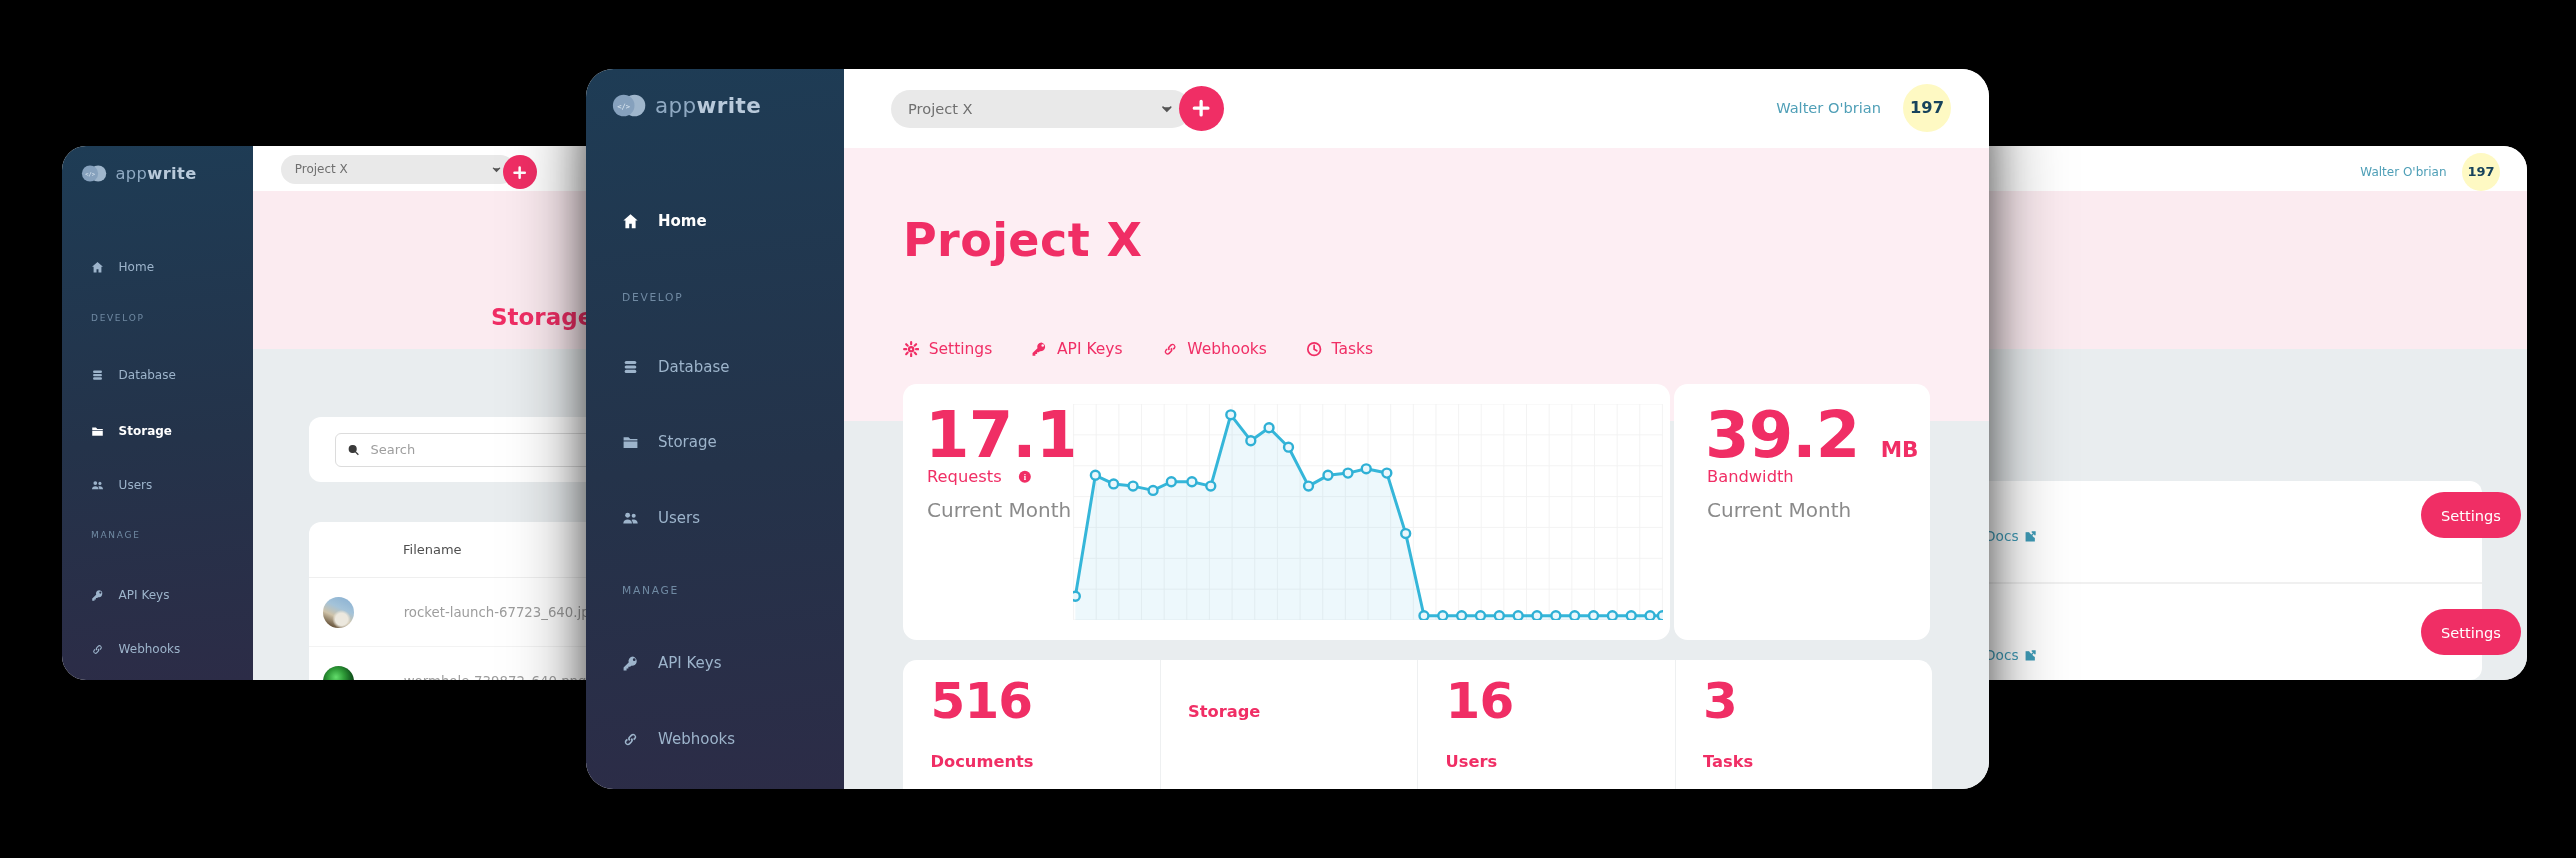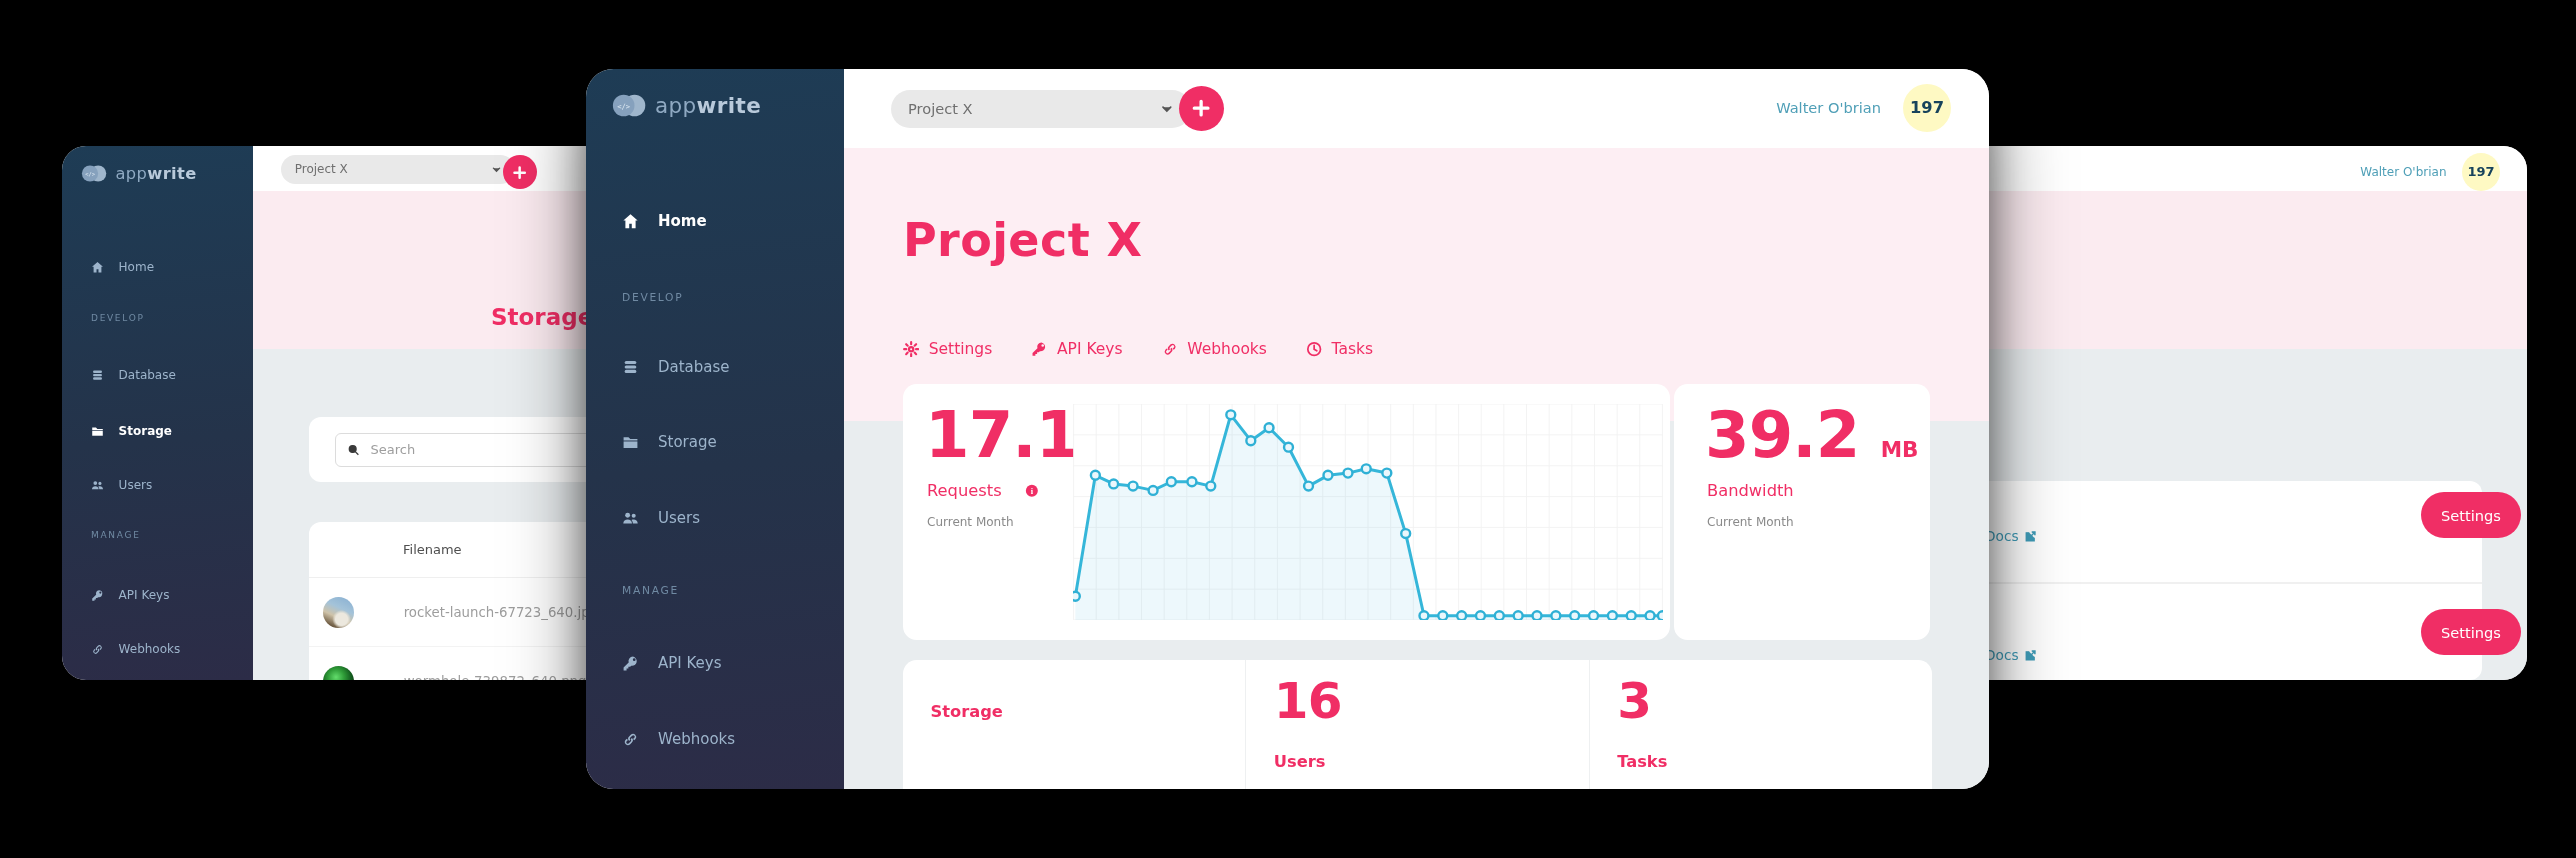--- a/index.html
+++ b/index.html
@@ -75,23 +75,23 @@
   
   .card{position:absolute;background:#fff;border-radius:13.7px;}
   
   .chart-card{left:317px;top:315px;width:767px;height:256px;}
   .bw-card{left:1088px;top:315px;width:256px;height:256px;}
   .bottom-card{left:317px;top:591px;width:1029px;height:146px;display:flex;}
   .stat-big{position:absolute;color:#f02e65;font-weight:800;line-height:1;}
   .chart-card .stat-big{left:22px;top:19px;font-size:64px;letter-spacing:-0.9px;}
   .bw-card .stat-big{left:31px;top:19px;font-size:64px;letter-spacing:-0.9px;}
   .stat-unit{font-size:21.5px;font-weight:800;letter-spacing:0;}
-  .stat-label{position:absolute;left:24px;top:97px;color:#f02e65;font-size:16.3px;font-weight:500;display:flex;align-items:center;gap:23px;}
+  .stat-label{position:absolute;left:24px;top:83px;color:#f02e65;font-size:16.3px;font-weight:500;display:flex;align-items:center;gap:16px;}
   .bw-card .stat-label{left:33px;}
-  .stat-period{position:absolute;left:24px;top:131px;color:#8a8a8a;font-size:12px;}
+  .stat-period{position:absolute;left:24px;top:114px;color:#8a8a8a;font-size:20px;}
   .bw-card .stat-period{left:33px;}
   .info-ic{width:13.7px;height:13.7px;cursor:pointer;}
   .plotwrap{position:absolute;left:170px;top:20px;width:590px;height:216px;}
   .cell{flex:1;border-right:1.7px solid #eef0f1;padding:15.5px 0 0 27.5px;box-sizing:border-box;}
   .cell:last-child{border-right:none;}
   .cell .num{color:#f02e65;font-size:50px;font-weight:800;line-height:1;letter-spacing:-0.9px;}
   .cell .num .stat-unit{font-size:17px;}
   .cell .lbl{color:#f02e65;font-size:16.3px;font-weight:700;margin-top:26px;}
   
   .search-card{left:247px;top:271px;width:1623px;height:65px;border-radius:12px;}
@@ -516,20 +516,24 @@
     <div class="card bw-card">
       <div class="stat-big"><span>39.2</span> <span class="stat-unit">MB</span></div>
       <div class="stat-label">
           <span>Bandwidth</span>
         </div>
       <div class="stat-period">Current Month</div>
     </div>
 
     <div class="card bottom-card">
       <div class="cell">
+        <div class="num">516</div>
+        <div class="lbl">Documents</div>
+      </div>
+      <div class="cell">
         <div class="lbl">Storage</div>
       </div>
       <div class="cell">
         <div class="num">16</div>
         <div class="lbl">Users</div>
       </div>
       <div class="cell">
         <div class="num">3</div>
         <div class="lbl">Tasks</div>
       </div>

